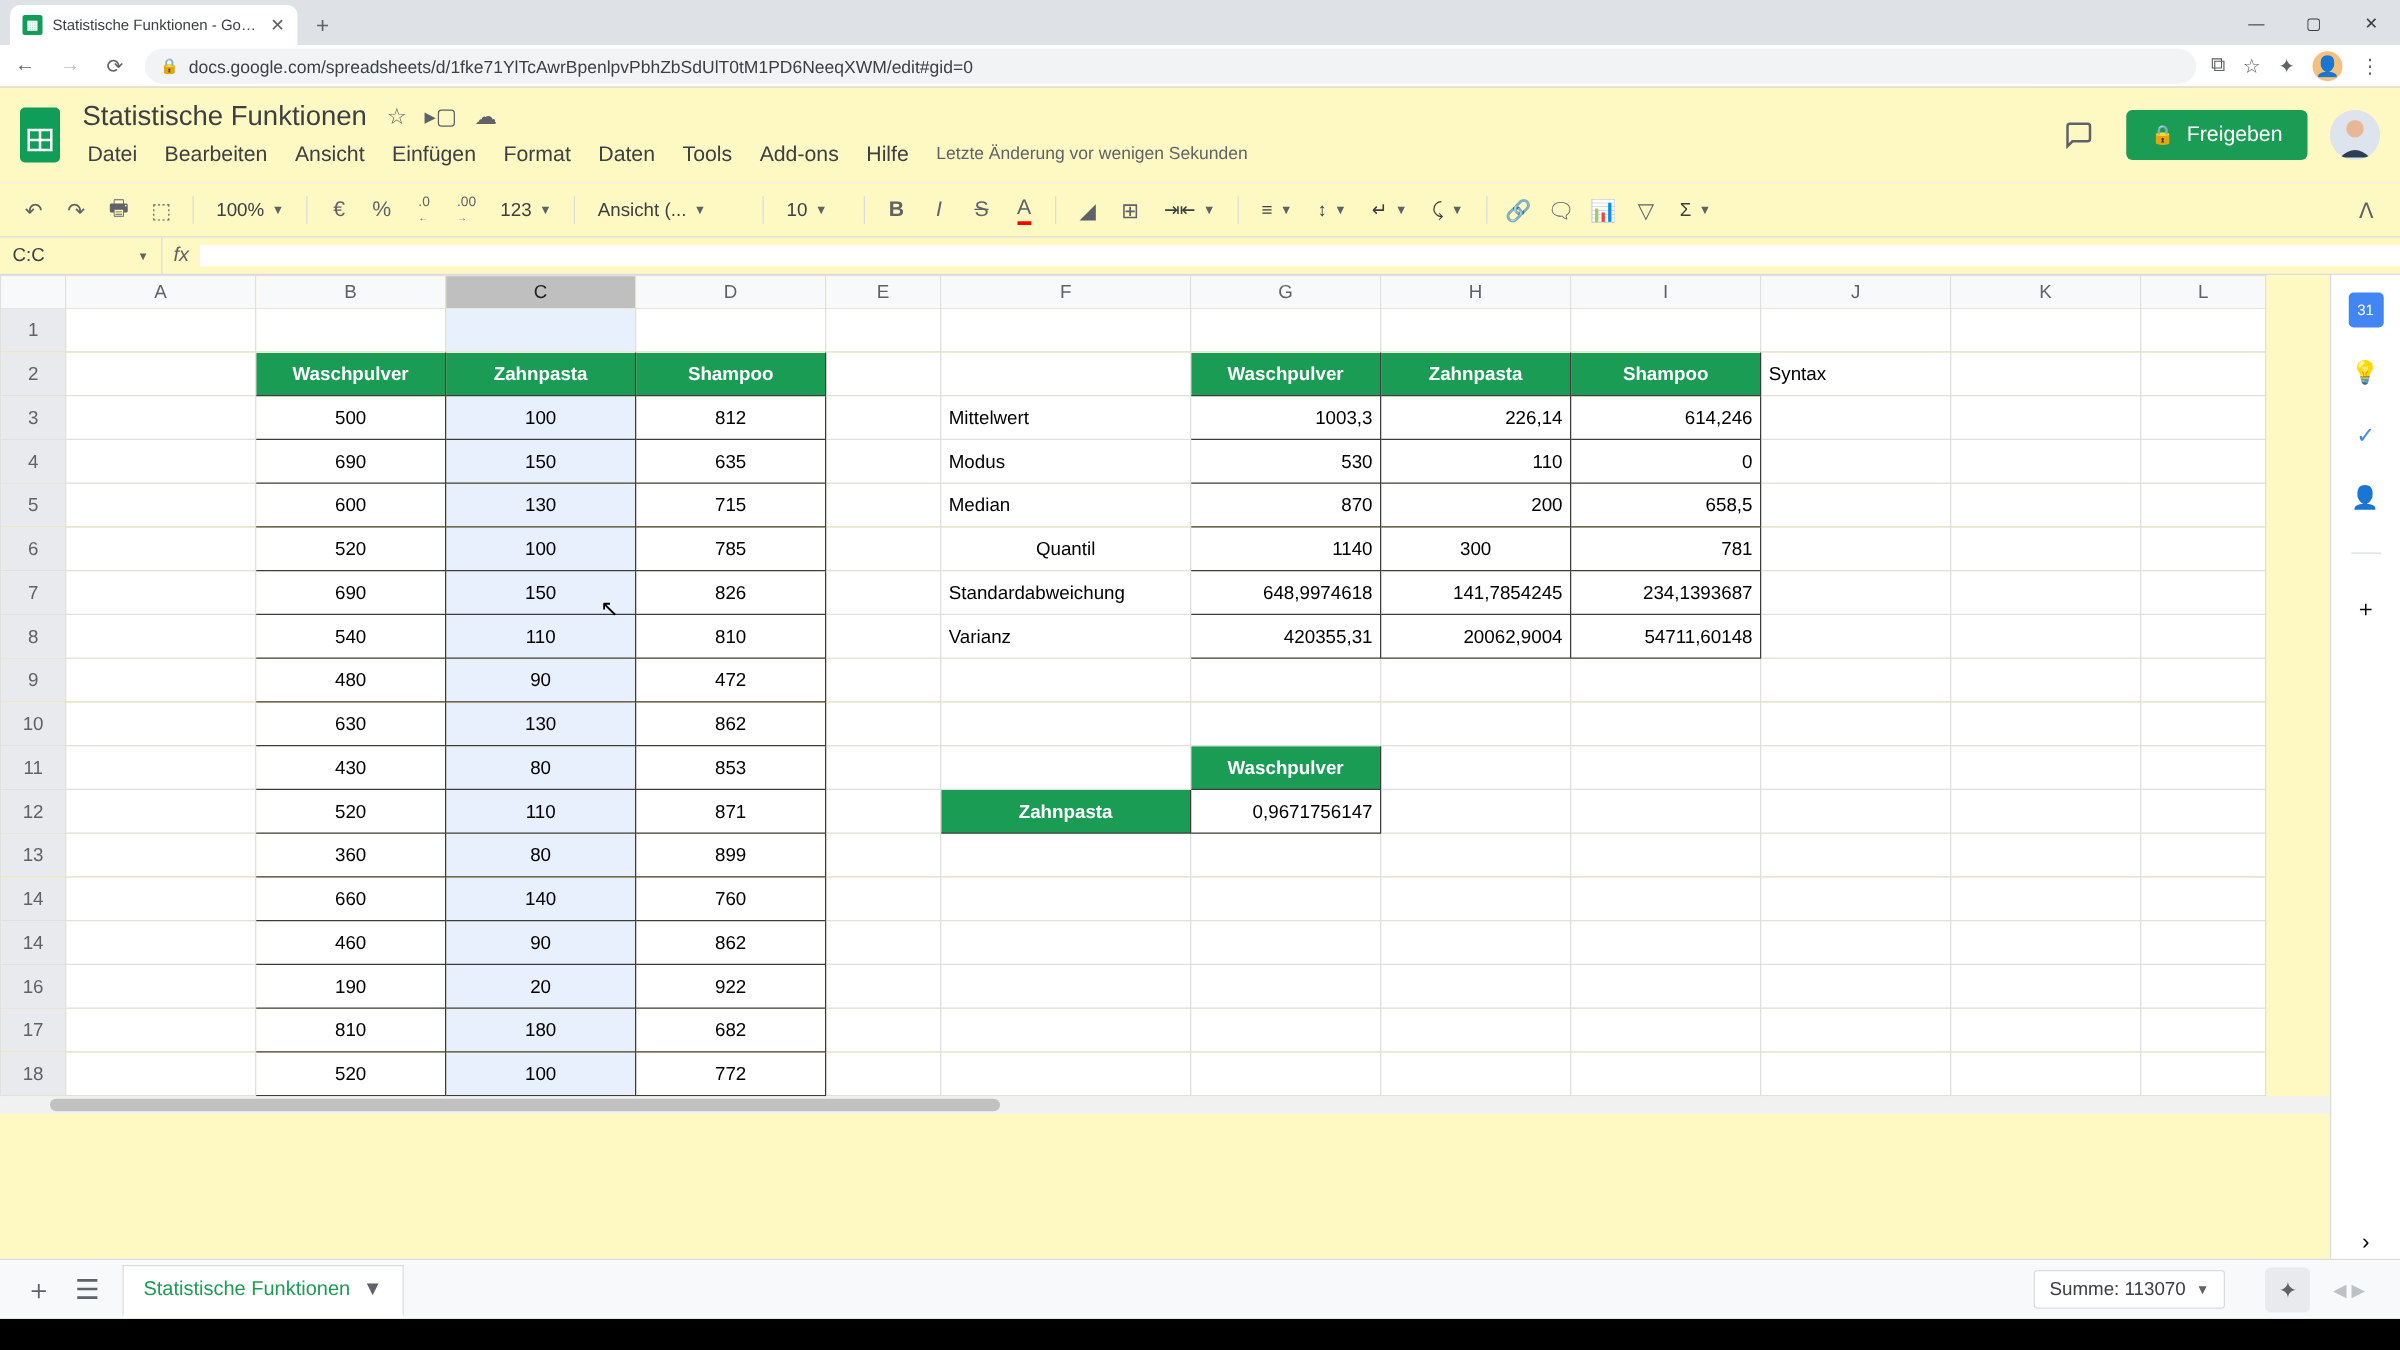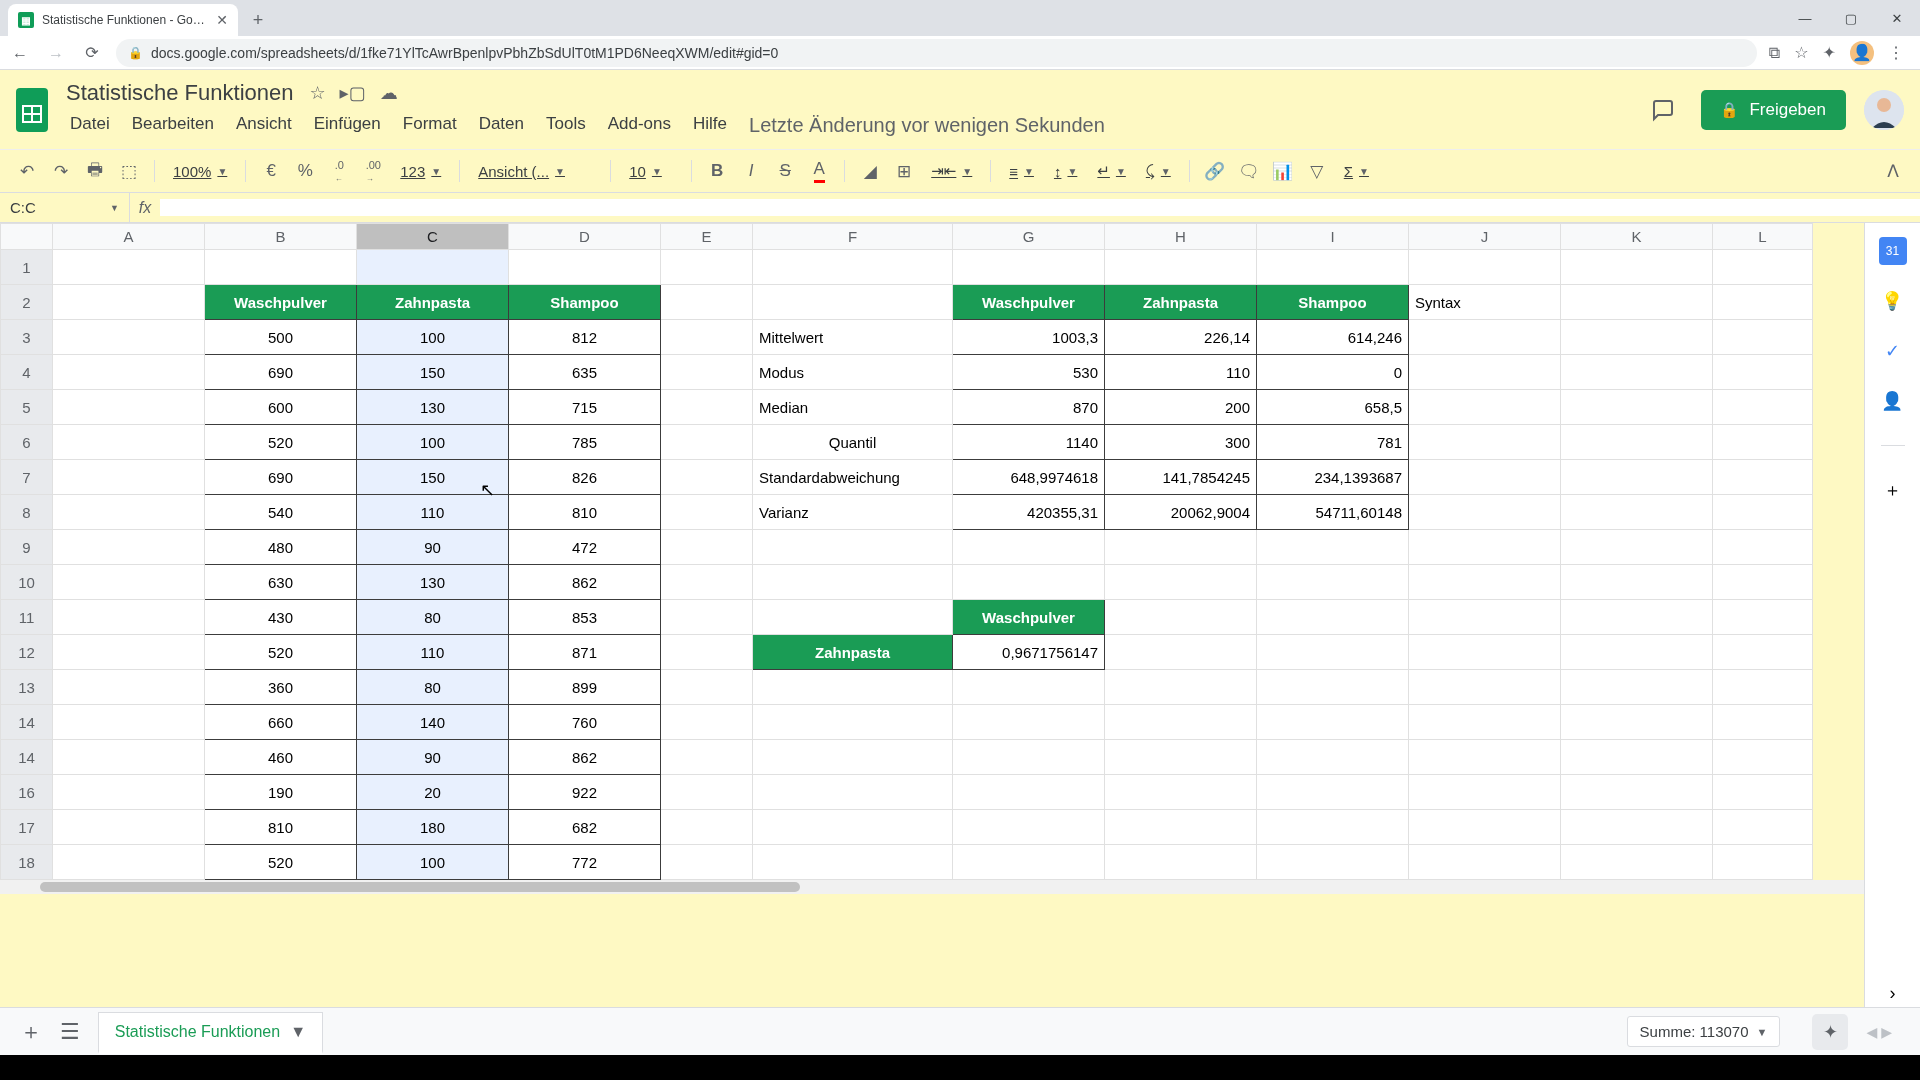--- a/index.html
+++ b/index.html
@@ -28,31 +28,31 @@
   
   .doc-header { display:flex; align-items:center; padding: 8px 16px 0 12px; gap: 8px; }
   .sheets-logo { width: 40px; height: 54px; display:flex; align-items:center; justify-content:center;}
   .sheets-logo svg { width:36px; height:48px; }
   .doc-title-area { flex:1; display:flex; flex-direction:column; gap:2px; }
   .title-row { display:flex; align-items:center; gap:10px; }
   .doc-title { font-size: 22px; color:#3c4043; padding:2px 6px; }
   .title-icons { display:flex; gap:14px; color:#5f6368; font-size:18px; }
   .menu-bar { display:flex; gap:2px; font-size:17px; color:#3c4043; }
   .menu-bar span { padding: 4px 10px; cursor:pointer; }
-  .last-edit { color:#5f6368; font-size:20px; padding:4px 10px;}
+  .last-edit { color:#5f6368; font-size:14px; padding:4px 10px;}
   .header-right { display:flex; align-items:center; gap:18px; }
   .comments-btn { width:40px; height:40px; border-radius:50%; display:flex; align-items:center; justify-content:center; color:#5f6368; font-size:22px; cursor:pointer;}
   .share-btn { background:#1a9c55; color:#fff; border:none; border-radius:5px; padding:10px 20px; font-size:17px; font-weight:500; display:flex; align-items:center; gap:10px; cursor:pointer;}
   .share-btn .lock-icon { font-size:15px; }
   .profile { width:40px; height:40px; border-radius:50%; background:#dde4ee; overflow:hidden; display:flex; align-items:center; justify-content:center; }
   
   .toolbar { height: 44px; border-top:1px solid #eee; border-bottom:1px solid #dadce0; display:flex; align-items:center; padding:0 12px; gap:4px; margin-top:8px;}
   .tb-btn { min-width:30px; height:30px; display:flex; align-items:center; justify-content:center; color:#5f6368; font-size:17px; cursor:pointer; border-radius:2px; padding:0 4px;}
   .tb-sep { width:1px; height:22px; background:#dadce0; margin:0 6px;}
-  .tb-select { display:flex; align-items:center; gap:6px; font-size:15px; color:#3c4043; padding:0 8px; cursor:pointer;text-decoration:underline;}
+  .tb-select { display:flex; align-items:center; gap:6px; font-size:15px; color:#3c4043; padding:0 8px; cursor:pointer;}
   .tb-select .arrow { font-size:10px; color:#5f6368;}
   .tb-collapse { margin-left:auto; }
   
   .namebox-bar { height:30px; border-bottom:1px solid #dadce0; display:flex; align-items:center; }
   .name-box { width:130px; padding:0 10px; font-size:15px; color:#3c4043; display:flex; align-items:center; gap:6px; border-right:1px solid #dadce0; height:100%;}
   .name-box .arrow { font-size:9px; color:#5f6368; margin-left:auto;}
   .fx-label { width:30px; text-align:center; font-style:italic; color:#5f6368; font-size:16px;}
   .formula-input { flex:1; border:none; outline:none; font-size:15px; padding:0 6px;}
   
   .grid-area { flex:1; display:flex; overflow:hidden; position:relative;}
@@ -349,21 +349,21 @@
             </tr>
             <tr>
               <th class="rowhead colselected">6</th>
               <td class="cell" style=""></td>
               <td class="cell data-cell" style="">520</td>
               <td class="cell colselected data-cell" style="">100</td>
               <td class="cell data-cell" style="">785</td>
               <td class="cell" style=""></td>
               <td class="cell" style="text-align:center;">Quantil</td>
               <td class="cell data-cell" style="text-align:right;">1140</td>
-              <td class="cell data-cell" style="text-align:right;">300</td>
+              <td class="cell data-cell" style="">300</td>
               <td class="cell data-cell" style="text-align:right;">781</td>
               <td class="cell" style=""></td>
               <td class="cell" style=""></td>
               <td class="cell" style=""></td>
             </tr>
             <tr>
               <th class="rowhead colselected">7</th>
               <td class="cell" style=""></td>
               <td class="cell data-cell" style="">690</td>
               <td class="cell colselected data-cell" style="">150</td>

